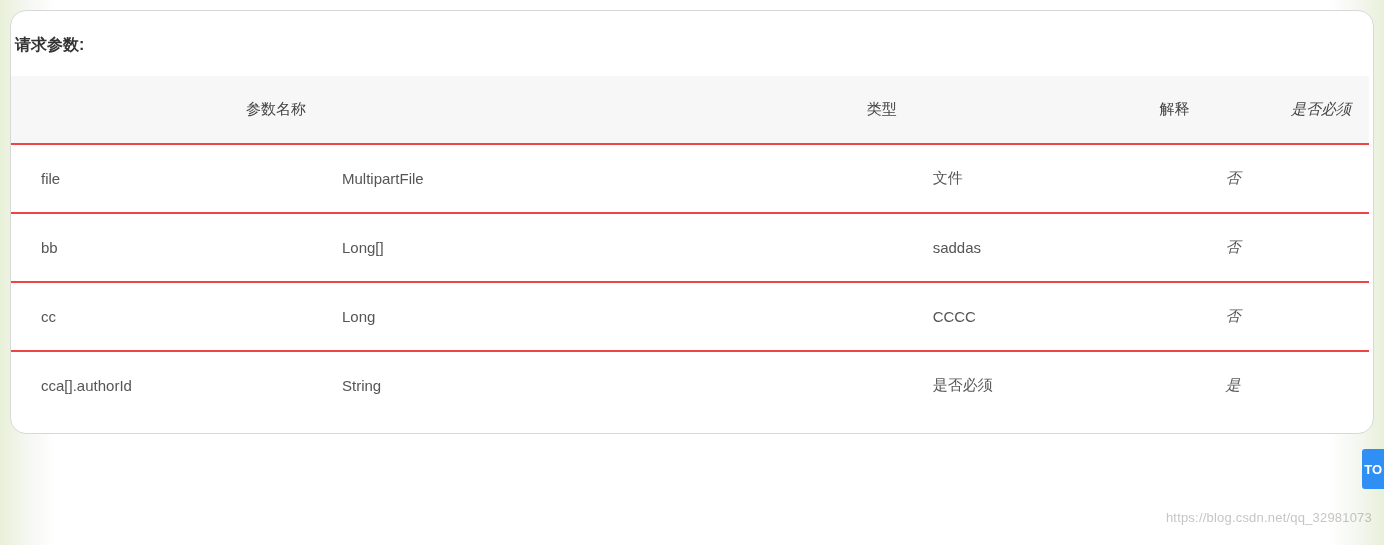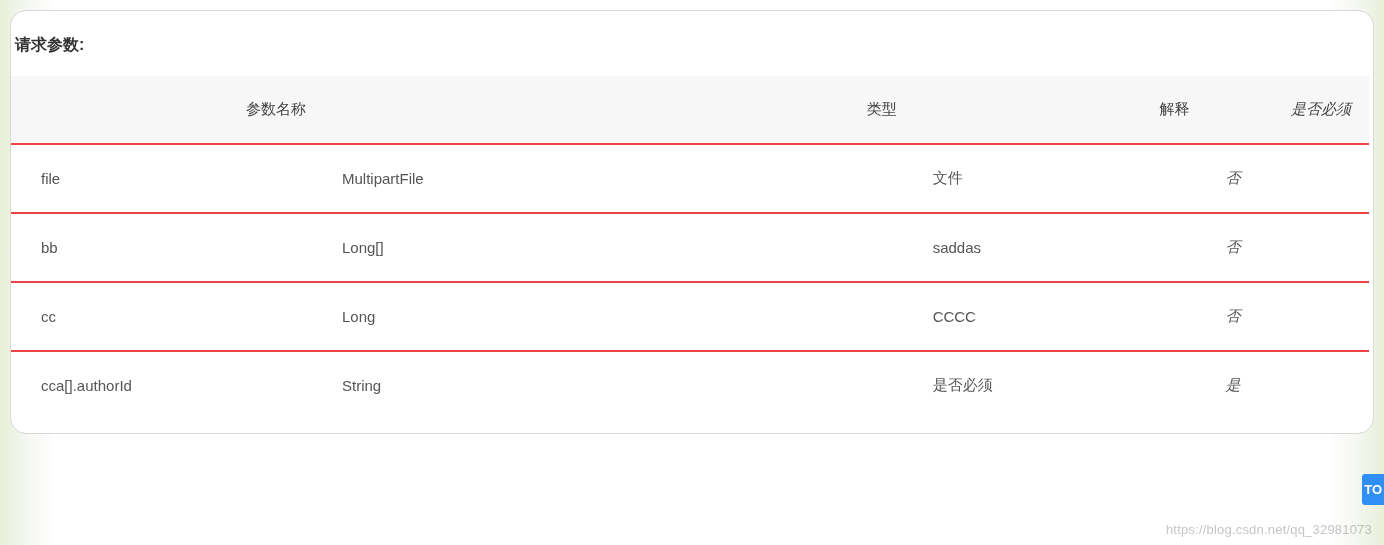--- a/index.html
+++ b/index.html
@@ -64,32 +64,32 @@
       padding: 24px 18px;
       border-top: 2px solid #ef4444;
     }
     .col-name  { width: 310px; padding-left: 30px; }
     .col-type  { width: 585px; }
     .col-desc  { width: 290px; }
     .col-req   { width: 160px; font-style: italic; }
     .watermark {
       position: absolute;
       right: 12px;
-      bottom: 8px;
+      bottom: 20px;
       font-size: 13px;
       color: rgba(140,140,140,0.5);
       pointer-events: none;
       letter-spacing: 0.2px;
     }
     .side-badge {
       position: absolute;
       right: 0;
-      bottom: 40px;
+      bottom: 56px;
       width: 22px;
-      height: 31px;
+      height: 40px;
       background: #2f8ff4;
       color: #ffffff;
       font-size: 13px;
       font-weight: 600;
       display: flex;
       align-items: center;
       justify-content: flex-end;
       padding-right: 2px;
       border-top-left-radius: 3px;
       border-bottom-left-radius: 3px;

